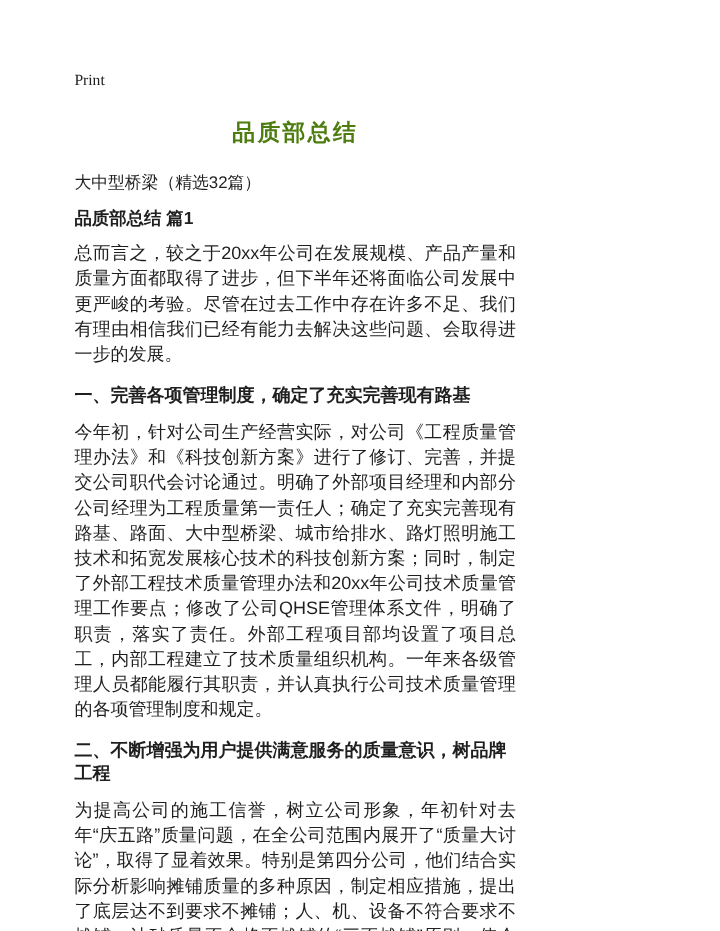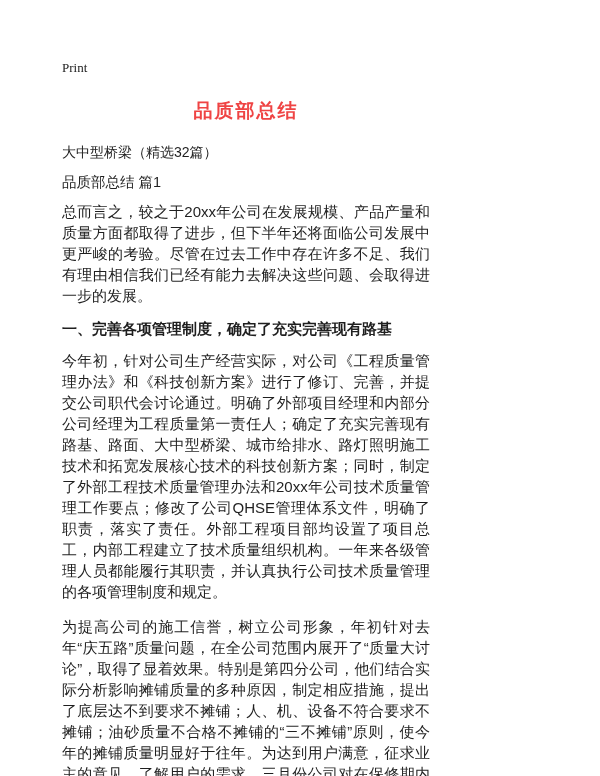--- a/index.html
+++ b/index.html
@@ -33,21 +33,21 @@
     letter-spacing: 2px;
     margin: 22px 0 0 0;
   }
   .subtitle {
     font-size: 14px;
     font-weight: normal;
     margin: 20px 0 0 0;
   }
   .article-heading {
     font-size: 14.5px;
-    font-weight: normal;
+    font-weight: bold;
     margin: 11px 0 0 0;
   }
   .body-text {
     font-size: 15px;
     line-height: 21px;
     text-align: justify;
     margin: 9px 0 14px 0;
   }
   .section-heading {
     font-size: 15px;
@@ -55,28 +55,29 @@
     margin: 14px 0 11px 0;
   }
 </style>
 </head>
 <body>
 
 <div class="page">
 
   <span class="print-link">Print</span>
 
-  <h1 class="doc-title" style="color: #ef4444;">品质部总结</h1>
+  <h1 class="doc-title" style="color: #4d7c0f;">品质部总结</h1>
 
   <p class="subtitle">大中型桥梁（精选32篇）</p>
 
   <h2 class="article-heading">品质部总结 篇1</h2>
 
   <p class="body-text">总而言之，较之于20xx年公司在发展规模、产品产量和质量方面都取得了进步，但下半年还将面临公司发展中更严峻的考验。尽管在过去工作中存在许多不足、我们有理由相信我们已经有能力去解决这些问题、会取得进一步的发展。</p>
 
   <h3 class="section-heading">一、完善各项管理制度，确定了充实完善现有路基</h3>
 
   <p class="body-text">今年初，针对公司生产经营实际，对公司《工程质量管理办法》和《科技创新方案》进行了修订、完善，并提交公司职代会讨论通过。明确了外部项目经理和内部分公司经理为工程质量第一责任人；确定了充实完善现有路基、路面、大中型桥梁、城市给排水、路灯照明施工技术和拓宽发展核心技术的科技创新方案；同时，制定了外部工程技术质量管理办法和20xx年公司技术质量管理工作要点；修改了公司QHSE管理体系文件，明确了职责，落实了责任。外部工程项目部均设置了项目总工，内部工程建立了技术质量组织机构。一年来各级管理人员都能履行其职责，并认真执行公司技术质量管理的各项管理制度和规定。</p>
 
+  <h3 class="section-heading">二、不断增强为用户提供满意服务的质量意识，树品牌工程</h3>
 
   <p class="body-text">为提高公司的施工信誉，树立公司形象，年初针对去年“庆五路”质量问题，在全公司范围内展开了“质量大讨论”，取得了显着效果。特别是第四分公司，他们结合实际分析影响摊铺质量的多种原因，制定相应措施，提出了底层达不到要求不摊铺；人、机、设备不符合要求不摊铺；油砂质量不合格不摊铺的“三不摊铺”原则，使今年的摊铺质量明显好于往年。为达到用户满意，征求业主的意见，了解用户的需求，三月份公司对在保修期内的66项工程进行了质量回访，对15项存在不同性质质量问题的工程，逐一分析原因，制定措施，落实整改时间和责任人，受到了广大用户的好评。今年在位于采油七厂厂区的民意路工程施工中，由于该工程投资不足，设计标准较低，为了达到用户满意，重塑公司在七厂的形象，公司党政领导亲临现场召开现场办公会研究方案，并确定了该工程宁愿一分钱不赚，也要保证质量，达到用户满意的宗旨。公司技术质量部协同施工单位二、四分公司技术人员反复测量计算，并针对工程的每个部位制定了详细的施工方案，该工程最终受到了七厂领导及居民的高度评价，并给公司写来了表扬信，又给四分公司追加了80余万元的摊铺任务。在乘二广场、创业广场的施工中，由于设计存在有与事实不符或没有设计方案的情况，施工单位一、二、四、六、八分公司出于高度负责的态度，顾全大局，树立了为用户提供满意服务的质量意识，主动与监理和业主沟通，提出我们的方案。为保证质量，不计较给增加工程量的多与少，精心施工，为保证广场路面排水通畅</p>
 
 </div>
 
 </body></html>

